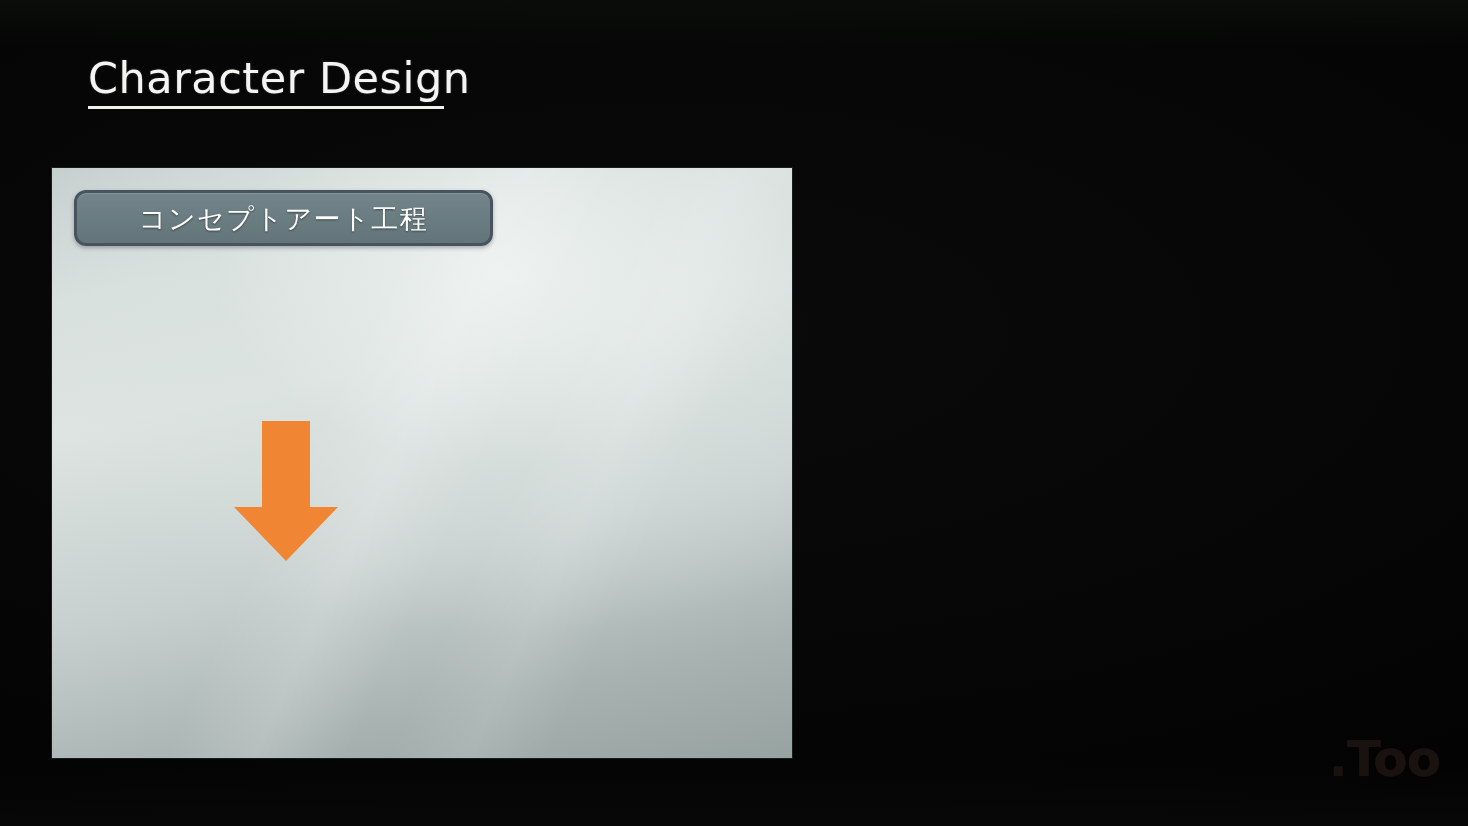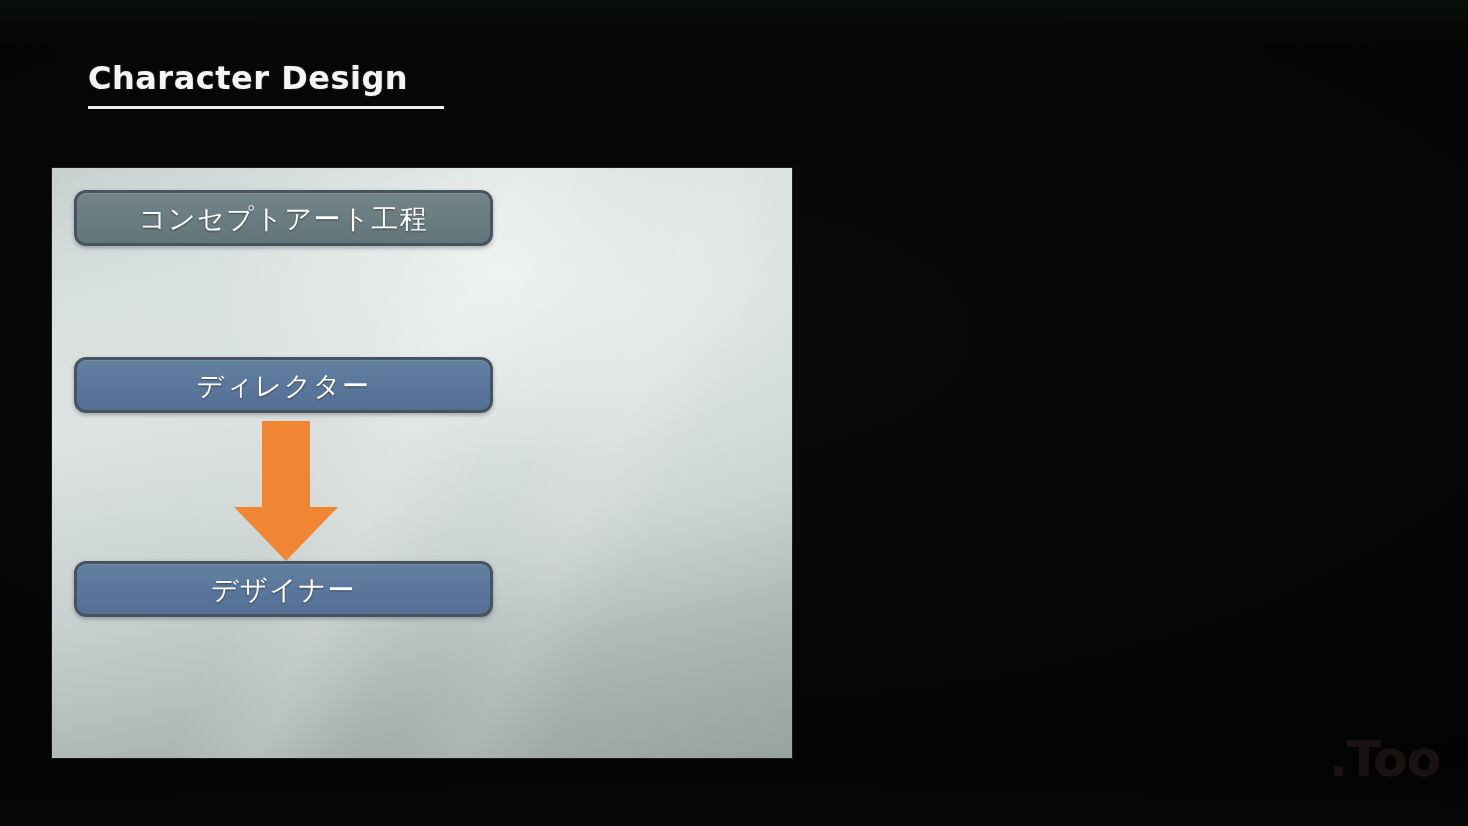--- a/index.html
+++ b/index.html
@@ -32,25 +32,25 @@
   }
 
   
   #title-block {
     position: absolute;
     left: 88px;
     top: 52px;
   }
   #title-text {
     font-family: "DejaVu Sans", "Liberation Sans", sans-serif;
-    font-size: 32px;
+    font-size: 43px;
     line-height: 52px;
     letter-spacing: 0.5px;
     color: #f4f4f2;
-    font-weight: 700;
+    font-weight: 400;
     white-space: nowrap;
     text-shadow: 0 0 2px rgba(255,255,255,0.25);
   }
   #title-underline {
     margin-top: 2px;
     height: 3px;
     width: 356px;
     background: #efefec;
   }
 
@@ -153,31 +153,25 @@
     <div id="title-underline"></div>
   </div>
 
   <div id="diagram-panel">
     <div id="panel-sheen"></div>
 
     <div class="node" id="node-concept">
       <span class="node-label">コンセプトアート工程</span>
     </div>
 
-    <div class="node" id="node-director">
-      <span class="node-label">ディレクター</span>
-    </div>
 
     <div id="arrow-director-to-designer">
       <svg width="104" height="140" viewBox="0 0 104 140" xmlns="http://www.w3.org/2000/svg">
         <polygon points="28,0 76,0 76,86 104,86 52,140 0,86 28,86" fill="#f08533"></polygon>
       </svg>
     </div>
 
 
-    <div class="node" id="node-designer">
-      <span class="node-label">デザイナー</span>
-    </div>
   </div>
 
   <div id="too-logo">.Too</div>
 
 </div>
 
 </body></html>

